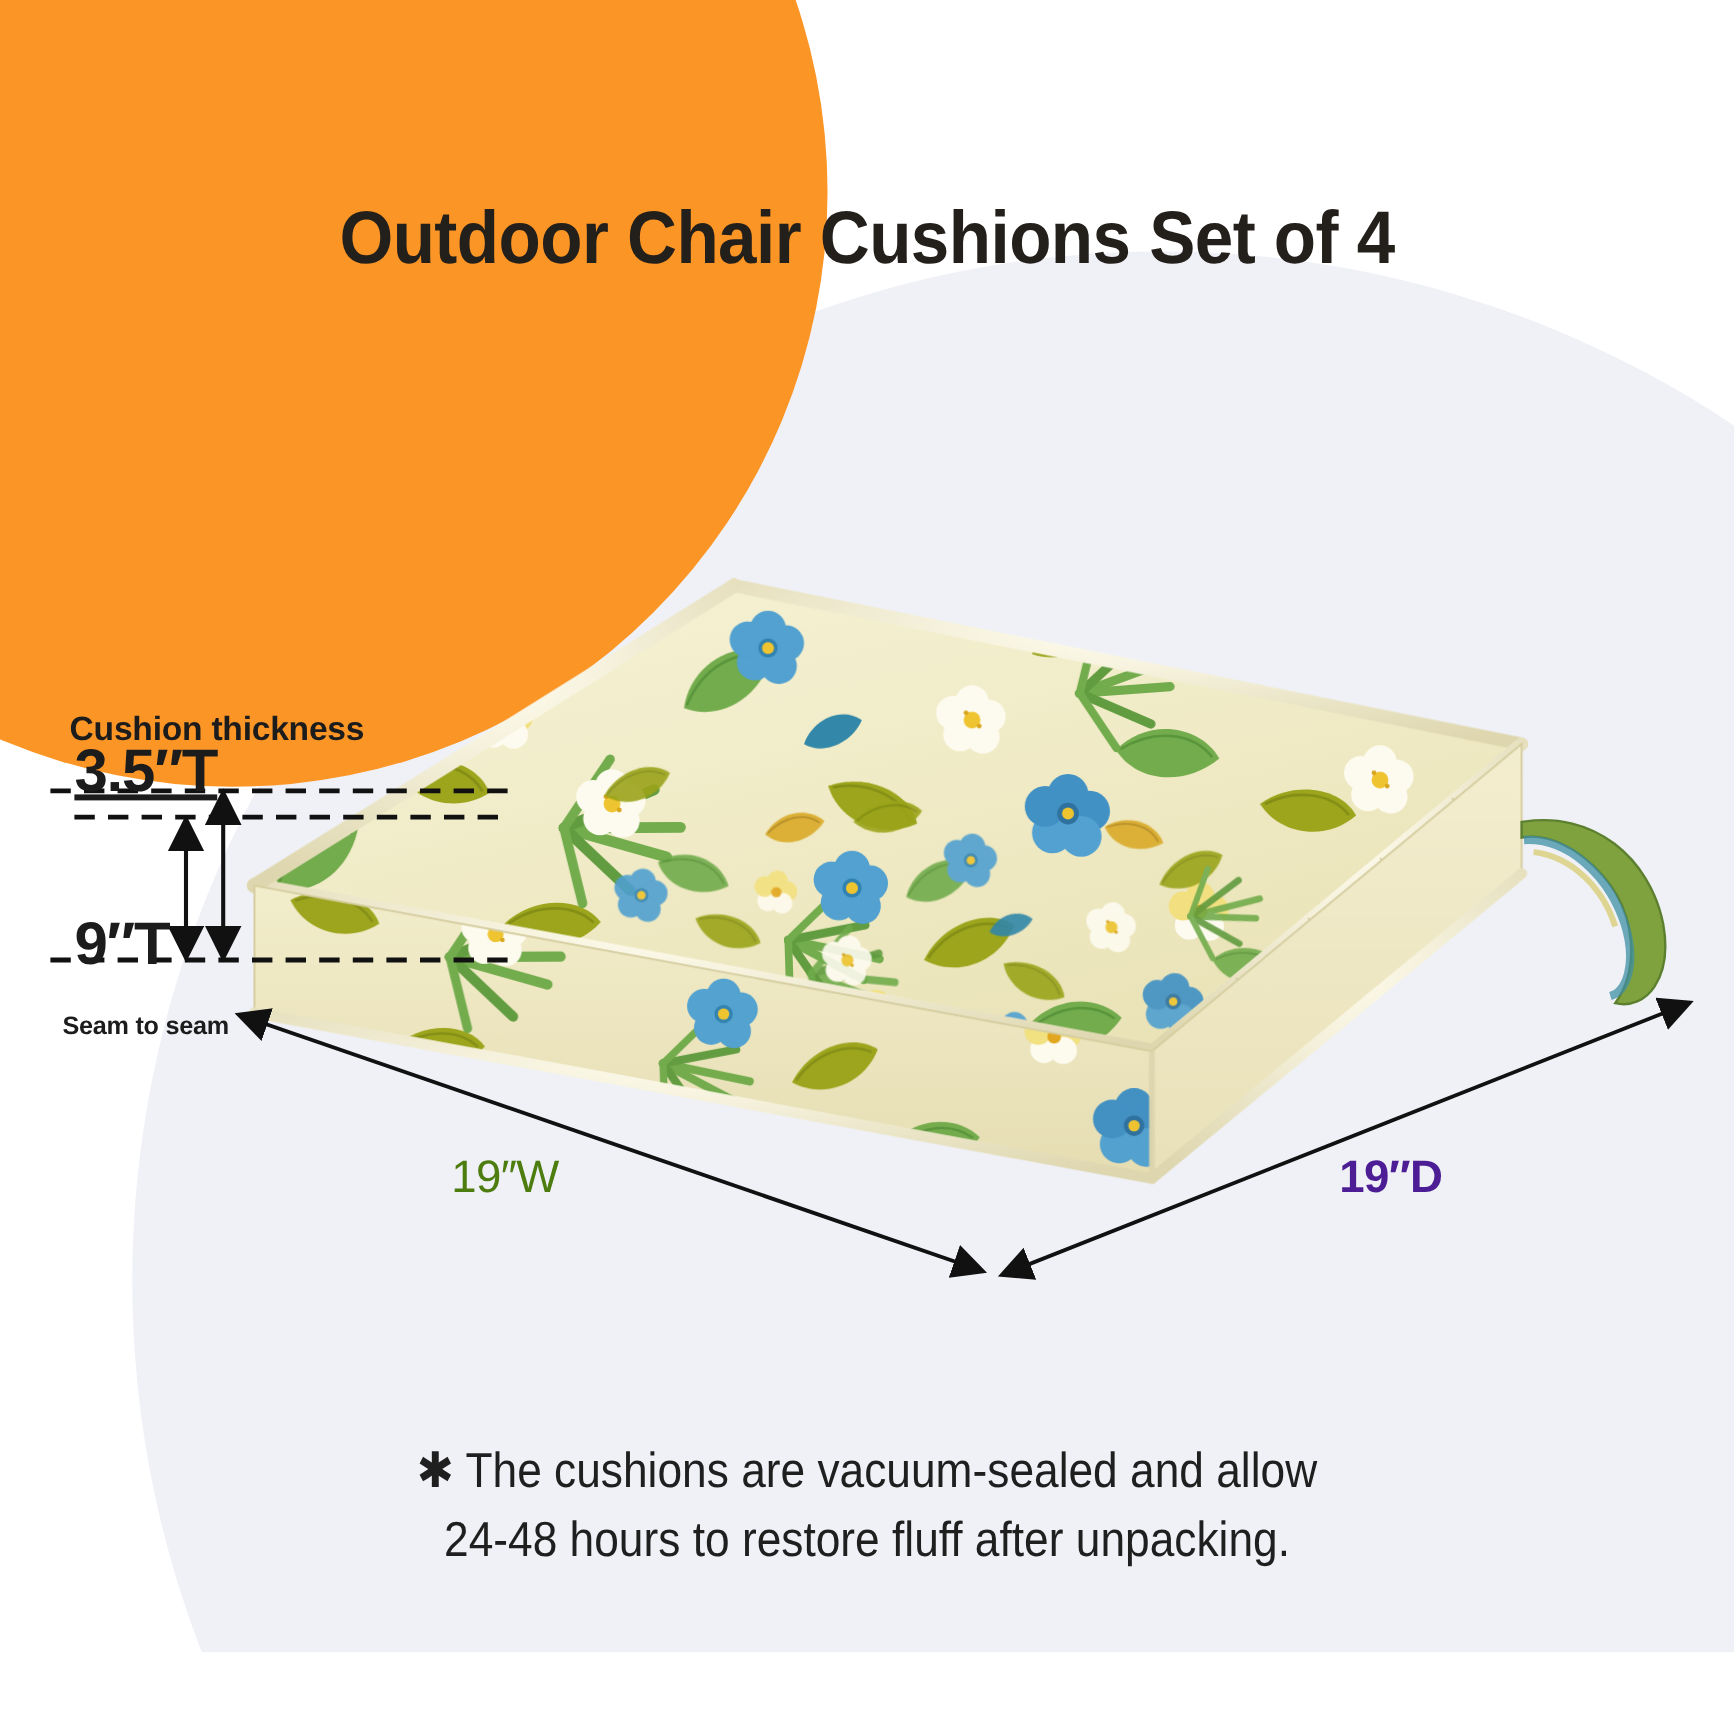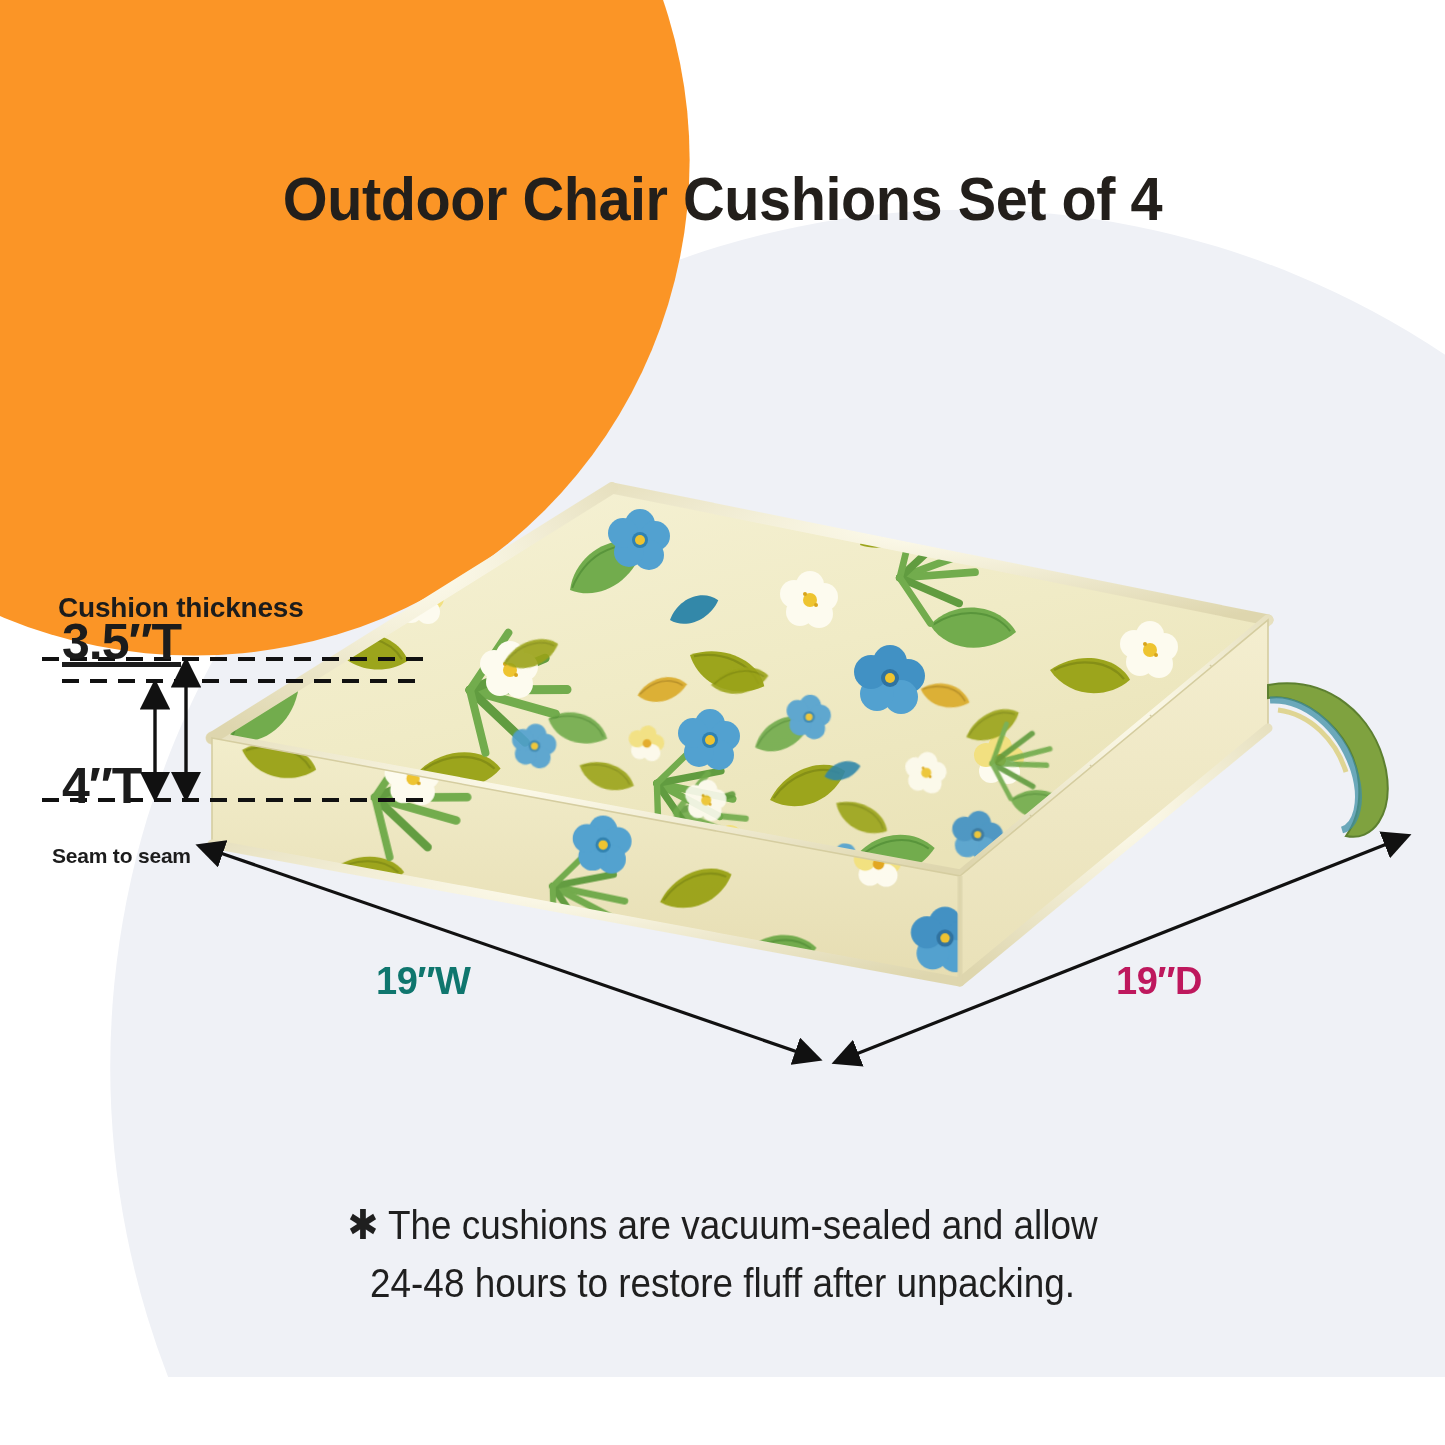--- a/index.html
+++ b/index.html
@@ -73,29 +73,29 @@
     letter-spacing: -1px;
   }
   #label-seam-to-seam {
     left: 52px; top: 812px;
     font-size: 21px; font-weight: bold;
     letter-spacing: -0.2px;
     margin-top: 32px;
   }
   #label-width {
     left: 376px; top: 960px;
-    font-size: 38px; font-weight: bold;
+    font-size: 38px; font-weight: normal;
     letter-spacing: -0.5px;
-    color: #0f766e;
+    color: #4d7c0f;
   }
   #label-depth {
     left: 1116px; top: 960px;
     font-size: 38px; font-weight: bold;
     letter-spacing: -0.5px;
-    color: #be185d;
+    color: #4c1d95;
   }
 
   
   #dimension-overlay {
     position: absolute; inset: 0;
     width: 1445px; height: 1445px;
     z-index: 55;
     pointer-events: none;
   }
 
@@ -371,21 +371,21 @@
 
     <line x1="200" y1="846" x2="818" y2="1059" stroke="#111111" stroke-width="3.2" marker-start="url(#arrHeadStart)" marker-end="url(#arrHeadEnd)"></line>
 
     <line x1="836" y1="1062" x2="1407" y2="836" stroke="#111111" stroke-width="3.2" marker-start="url(#arrHeadStart)" marker-end="url(#arrHeadEnd)"></line>
   </svg>
 
   <div class="anno" id="label-cushion-thickness">Cushion thickness</div>
 
   <div class="anno" id="label-thickness-value">3.5″T</div>
 
-  <div class="anno" id="label-seam-value">4″T</div>
+  <div class="anno" id="label-seam-value">9″T</div>
 
   <div class="anno" id="label-seam-to-seam">Seam to seam</div>
 
   <div class="anno" id="label-width">19″W</div>
 
   <div class="anno" id="label-depth">19″D</div>
 
   <div id="footnote">
     <span class="fn-line">
       <span>✱</span>

